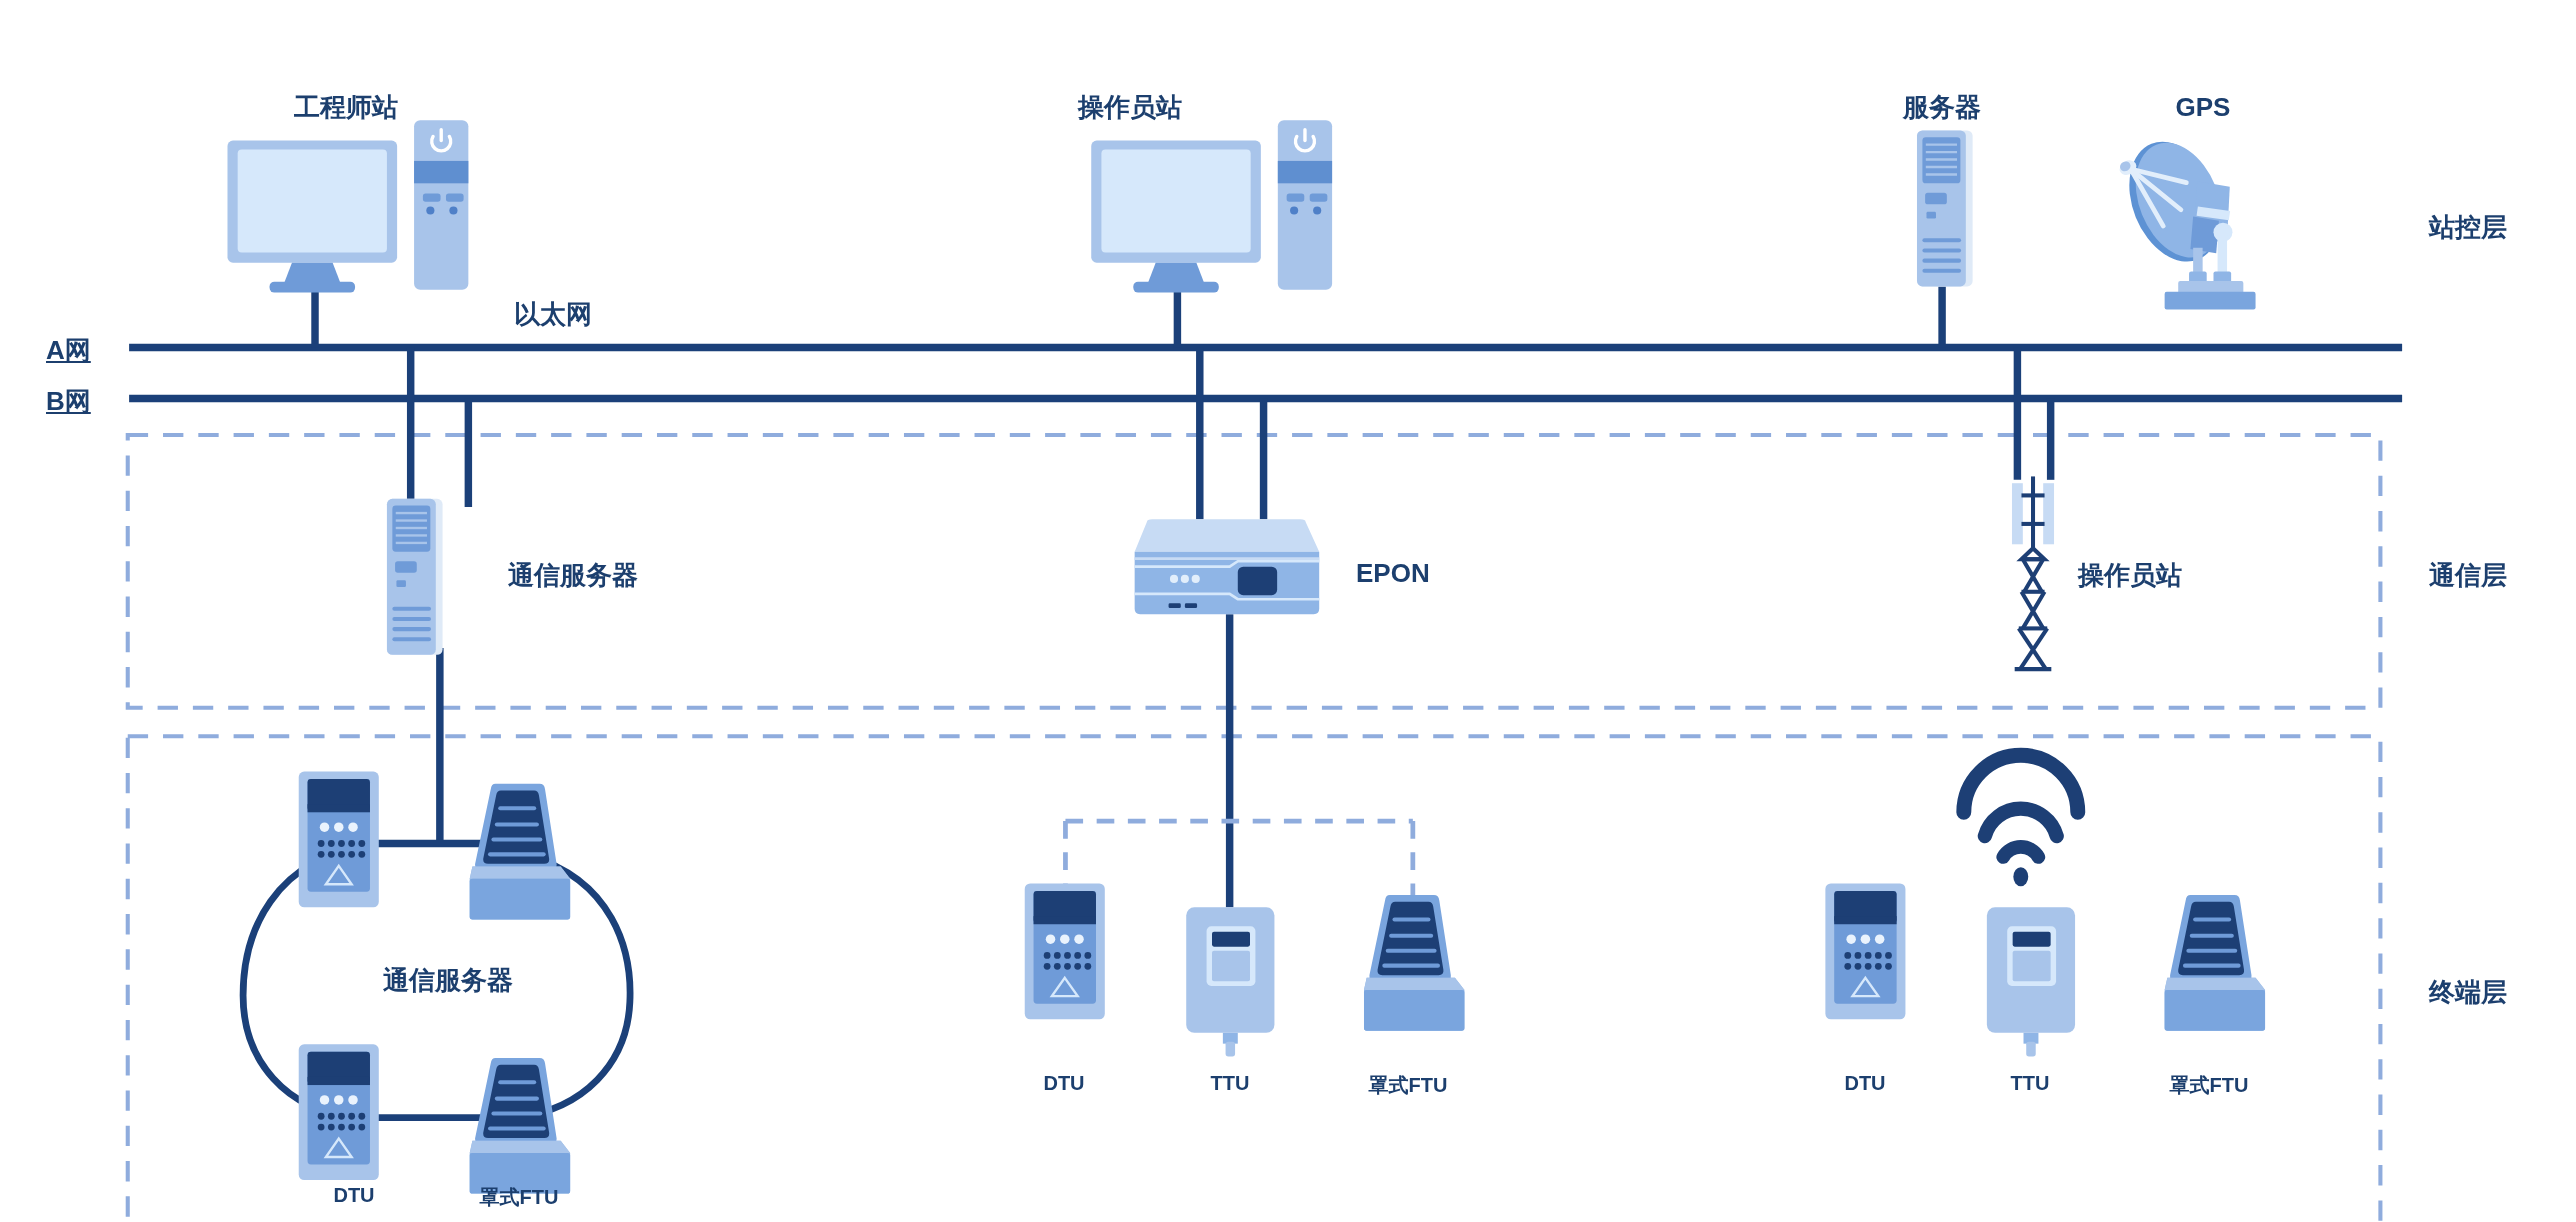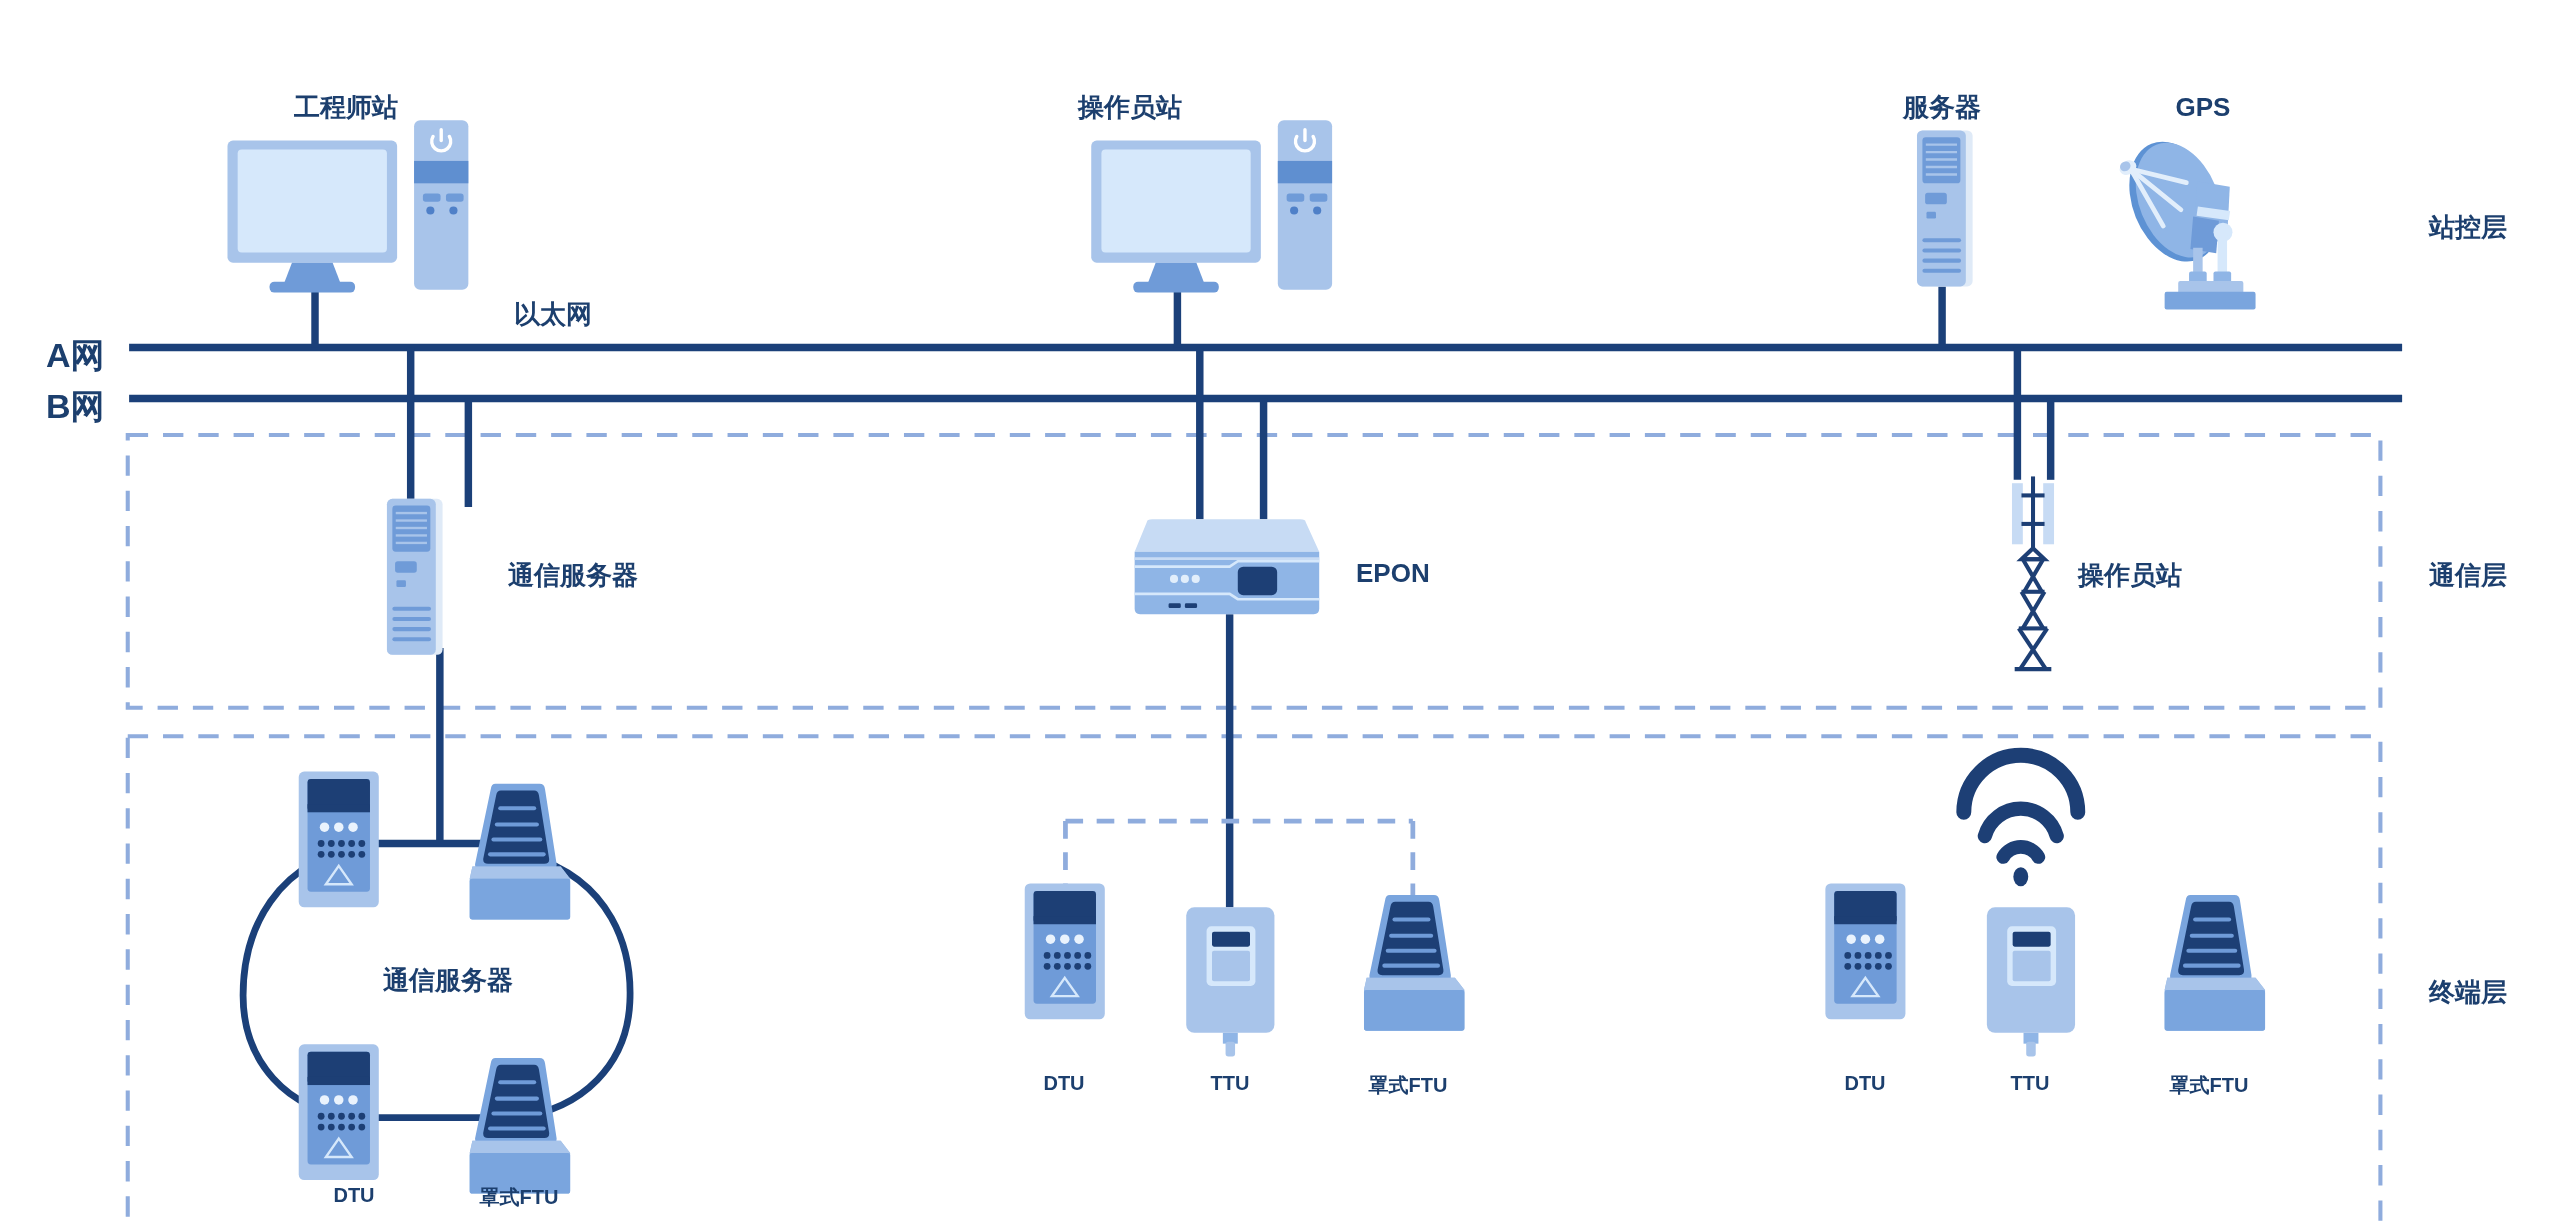--- a/index.html
+++ b/index.html
@@ -26,21 +26,21 @@
     height: 1222px;
   }
   .lbl {
     position: absolute;
     color: #1c3f6e;
     font-weight: bold;
     white-space: nowrap;
     font-family: "Liberation Sans", "DejaVu Sans", sans-serif;
   }
   .lbl-node    { font-size: 26px; }
-  .lbl-bus     { font-size: 34px; }
+  .lbl-bus     { font-size: 26px; text-decoration: underline; }
   .lbl-layer   { font-size: 26px; }
   .lbl-device  { font-size: 20px; }
   .lbl-net     { font-size: 26px; }
   .center { transform: translateX(-50%); }
 </style>
 </head>
 <body>
 
 <div id="stage">
 

